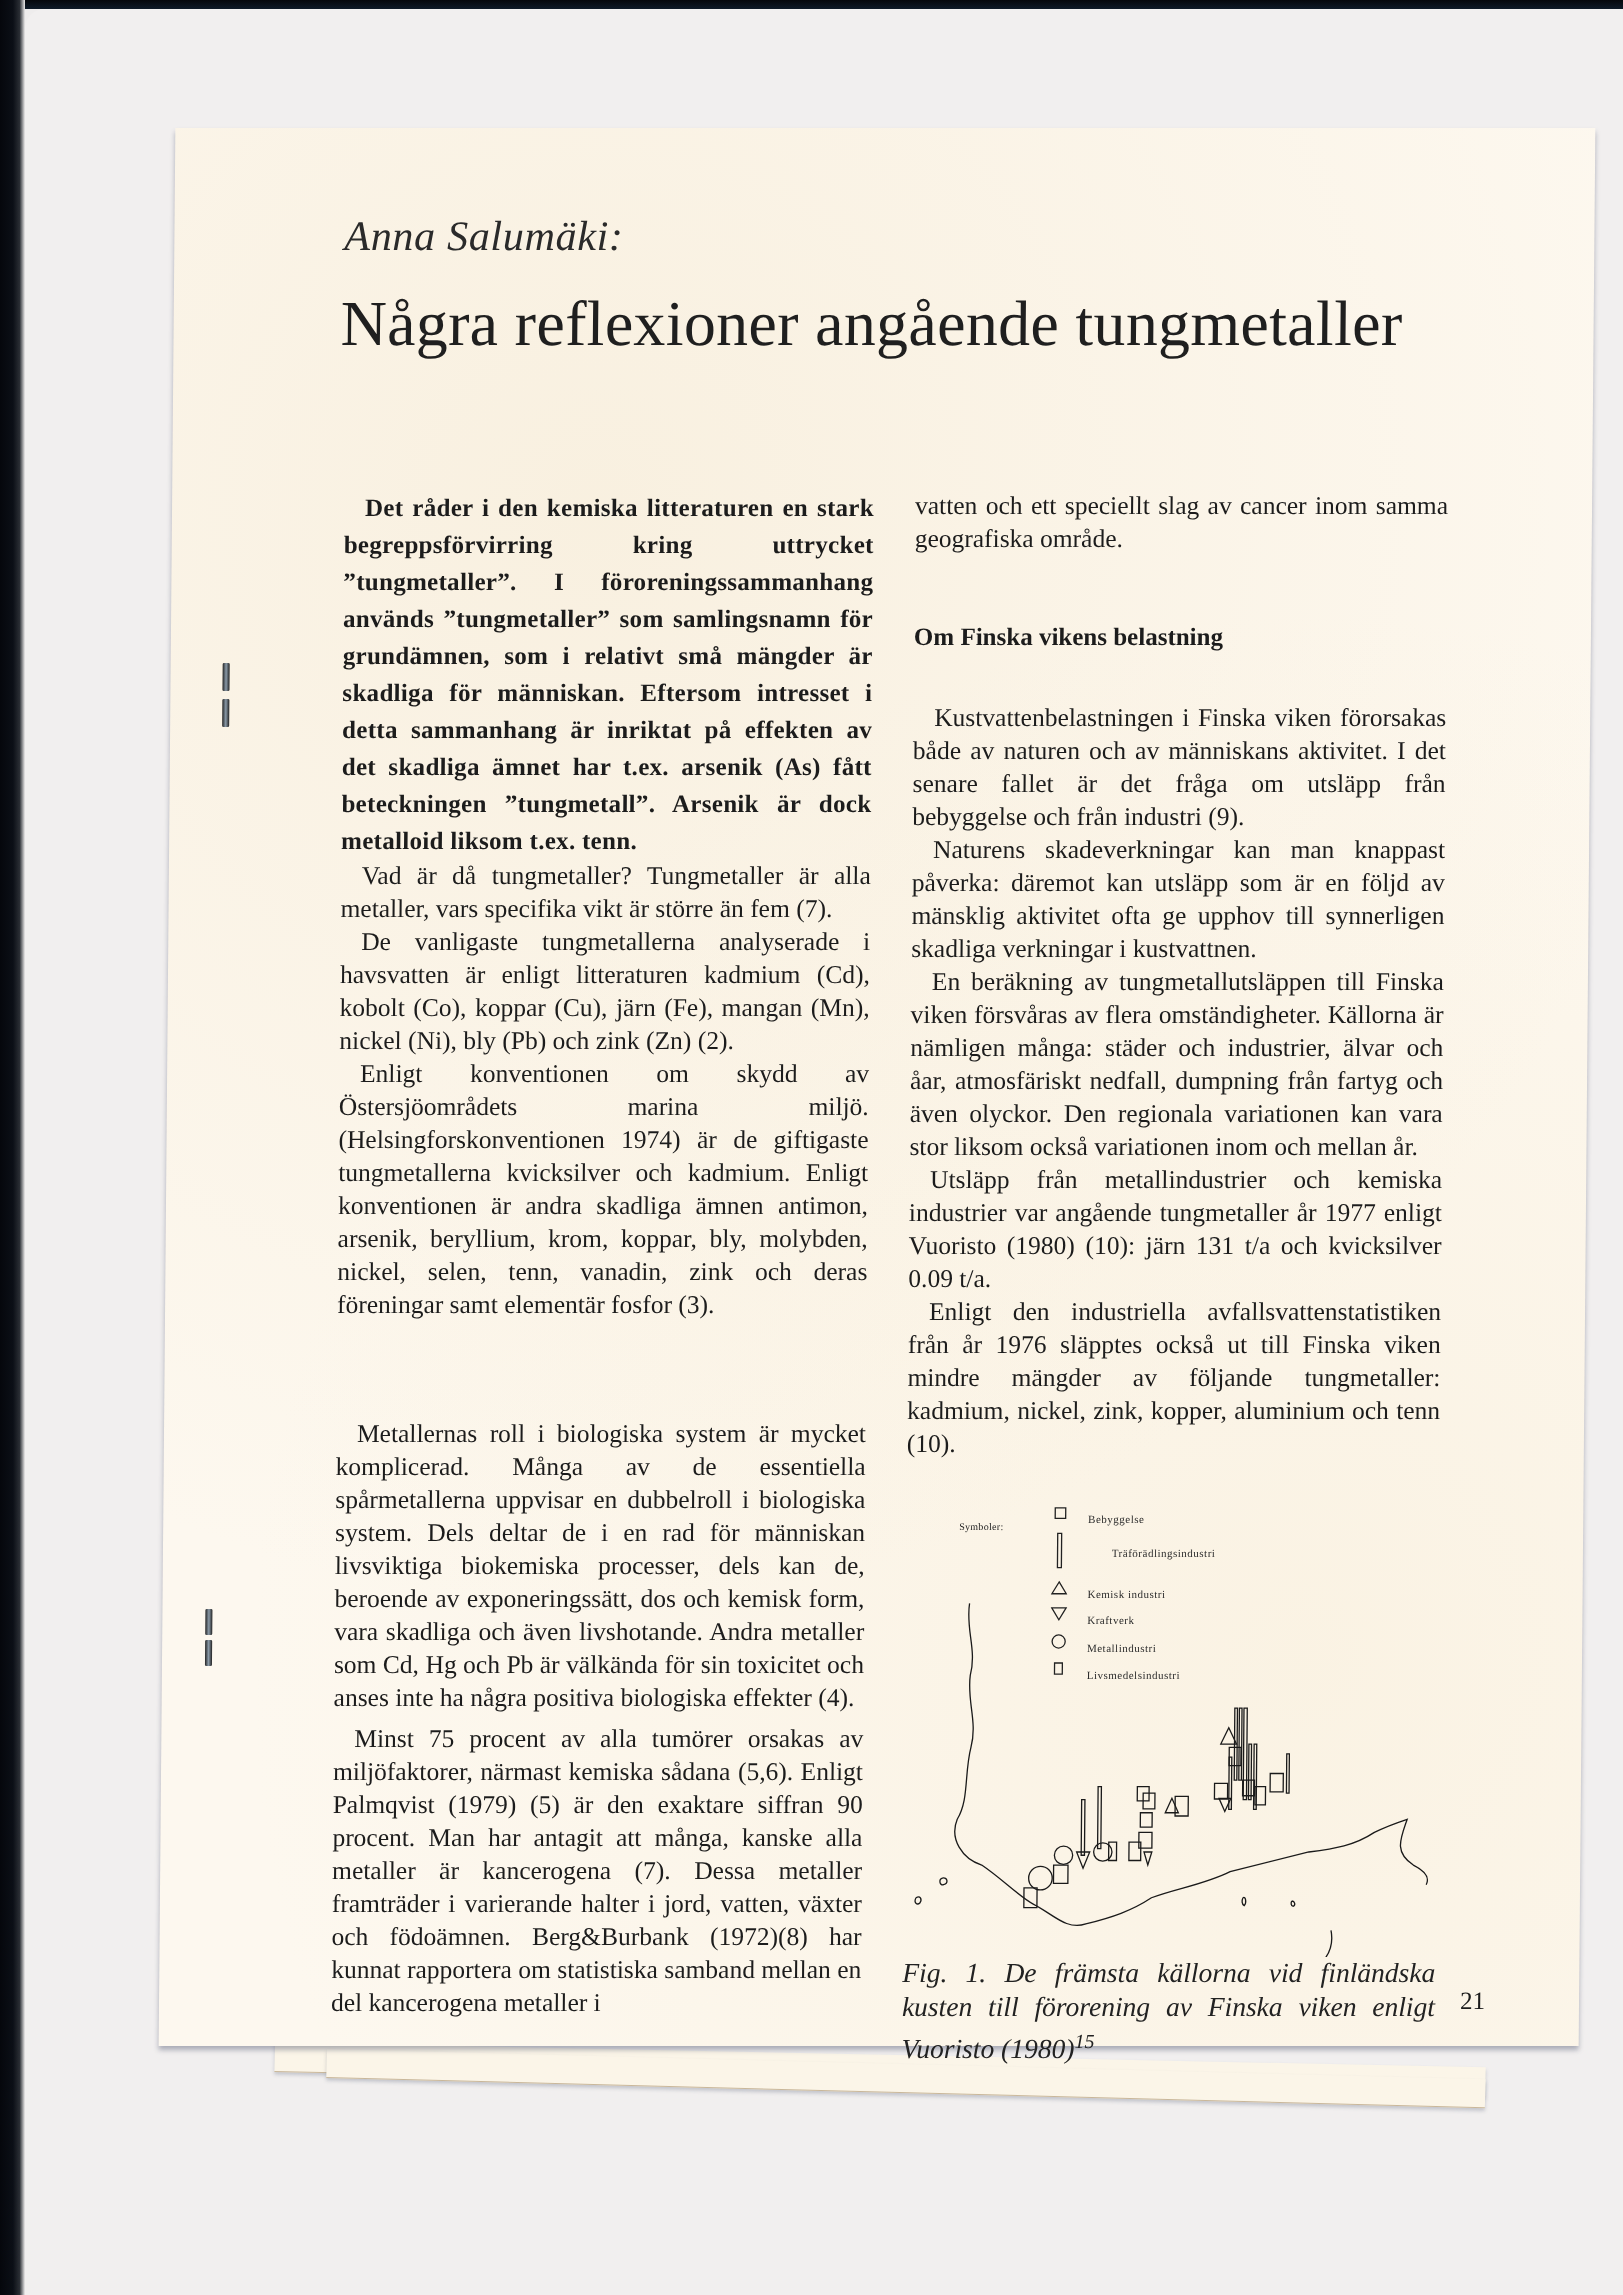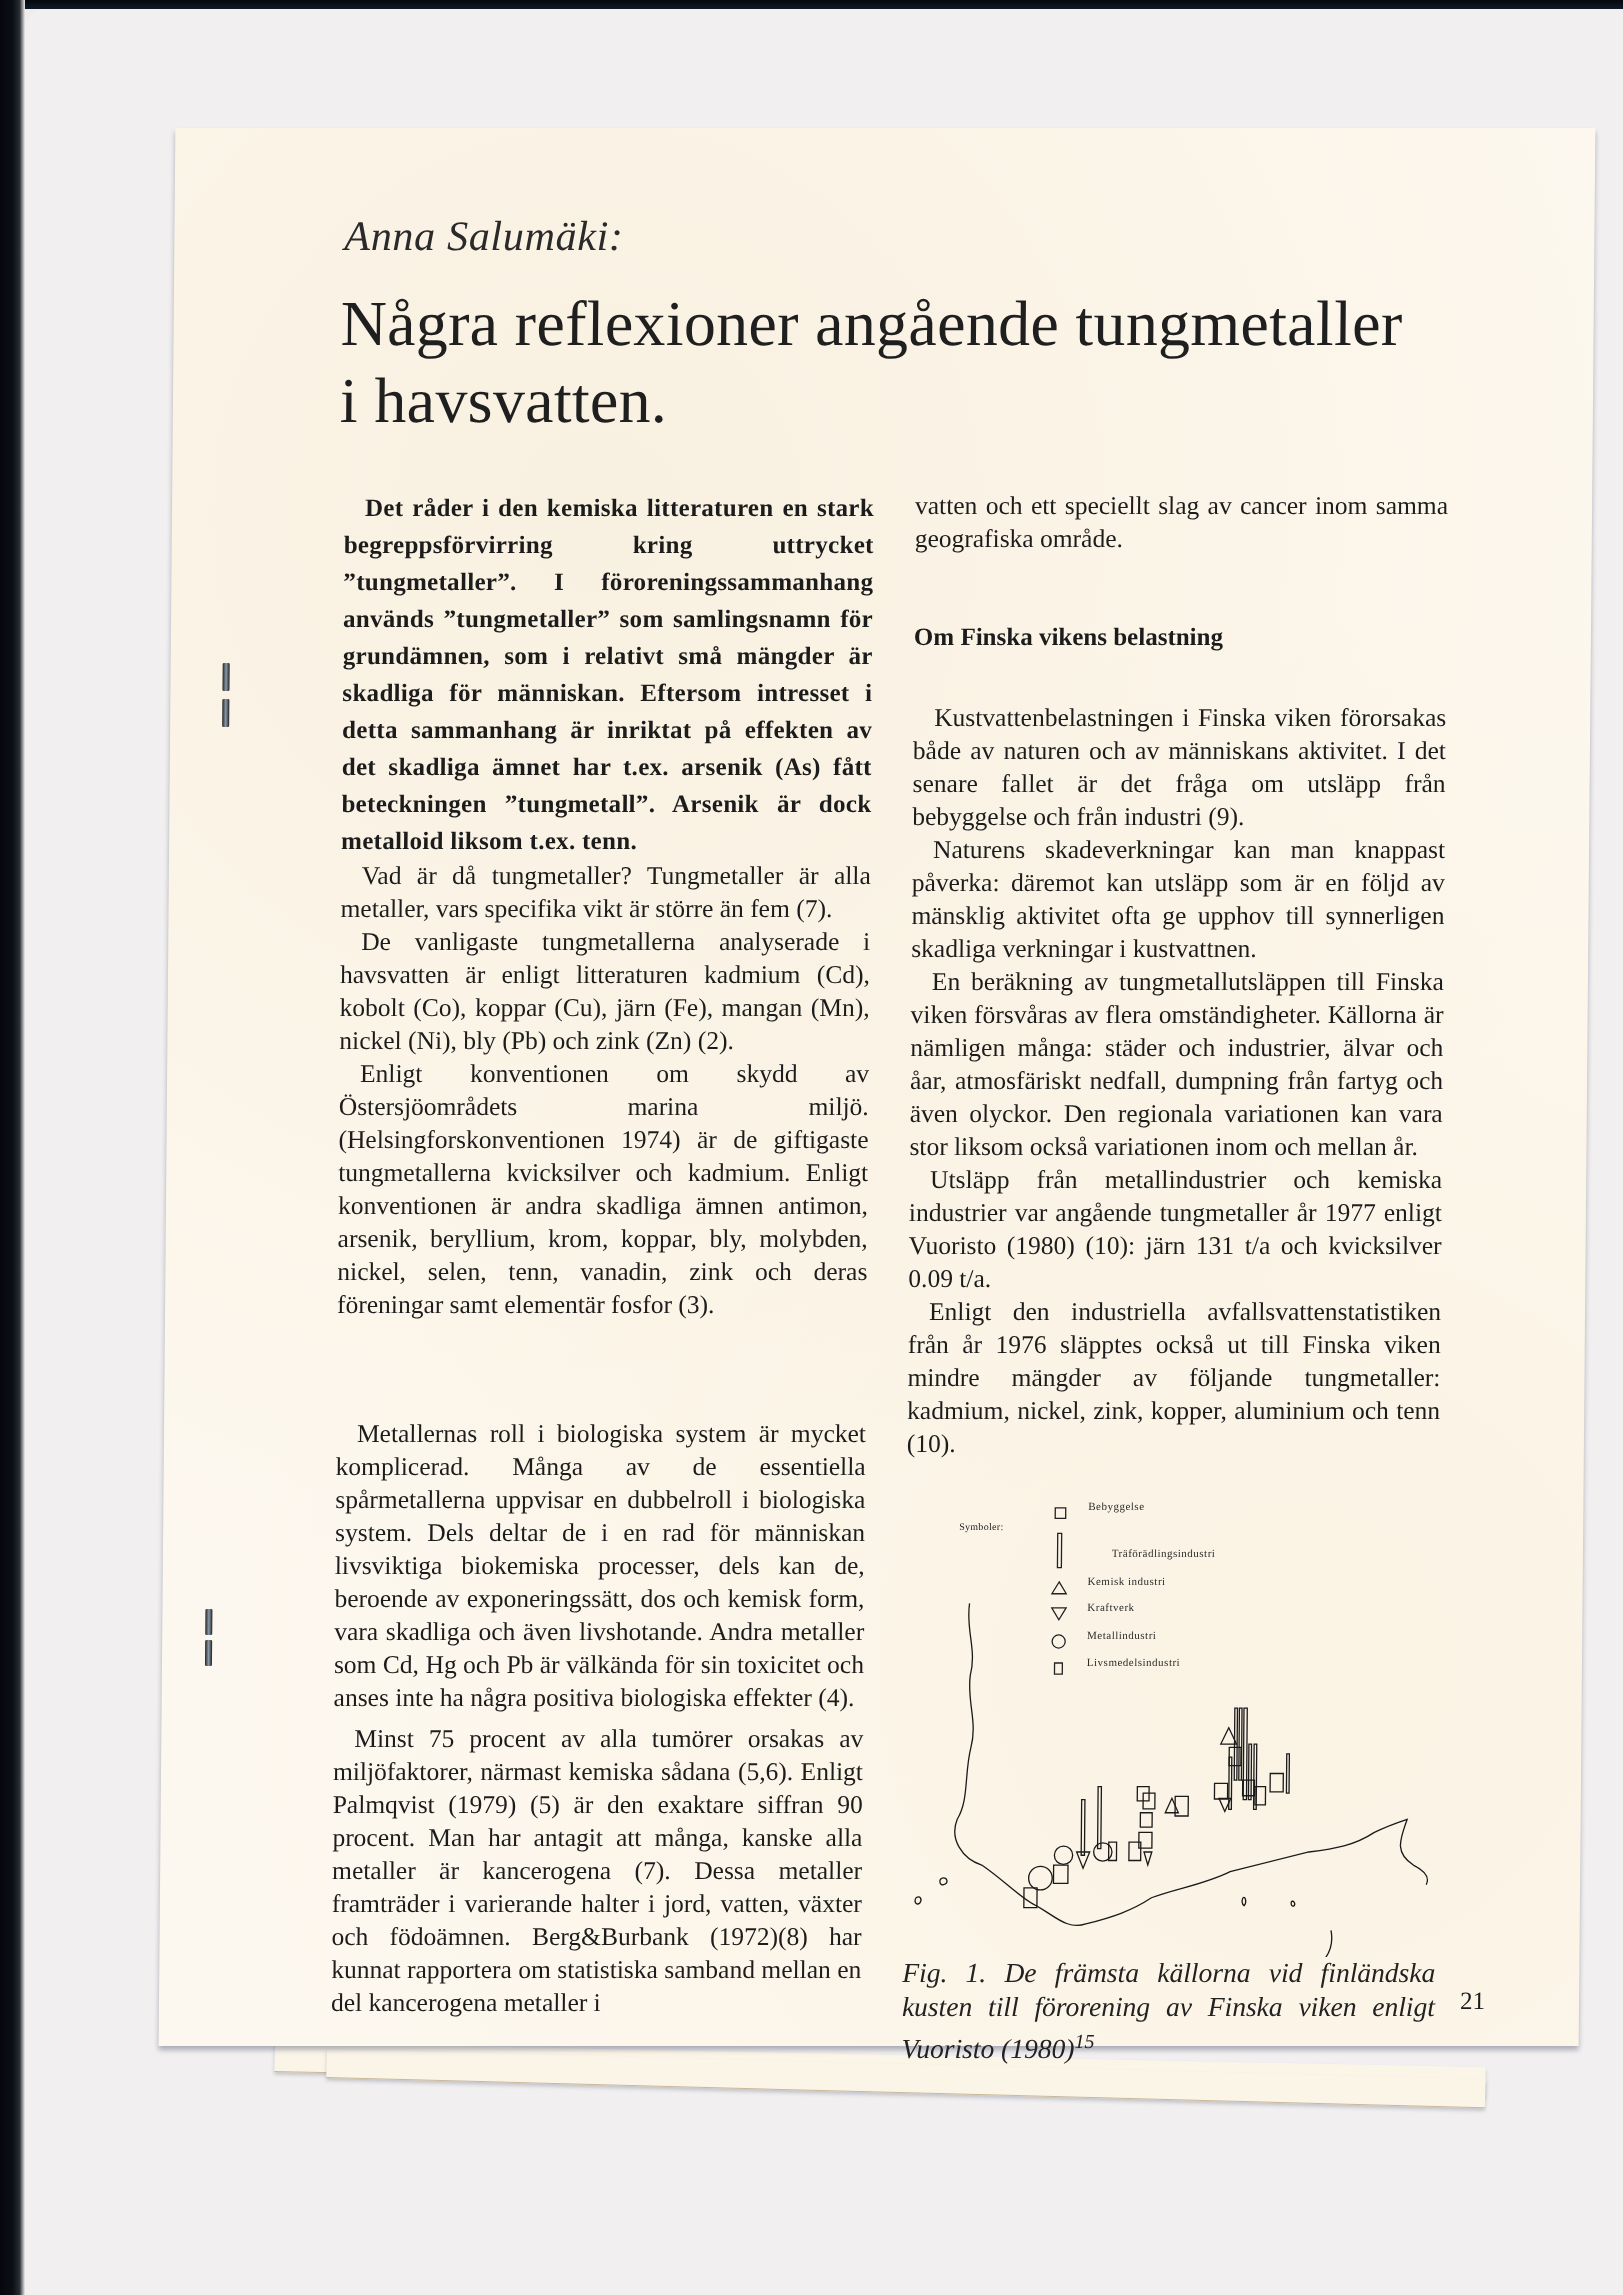--- a/index.html
+++ b/index.html
@@ -65,21 +65,21 @@
       font-weight: bold; font-size: 25px; margin: 0; text-indent: 0 !important;
     }
     .spacer-s { height: 18.3px; }
     .spacer-m { height: 48px; }
     .spacer-l { height: 65px; }
     .figure {
       position: relative; width: 533px; height: 524px; margin-top: 38px;
     }
     .legend { position: absolute; left: 0; top: 0; width: 533px; height: 209px; font-size: 9.8px; }
     .legend .sym-label { position: absolute; left: 33px; top: 11.8px; font-size: 10px; letter-spacing: 0.3px; margin-left: 20px; }
-    .legend .row { position: absolute; left: 144px; height: 19.6px; display: flex; align-items: flex-end; }
+    .legend .row { position: absolute; left: 144px; height: 19.6px; display: flex; align-items: flex-start; }
     .legend .row .glyph { width: 19.6px; height: 19.6px; display: flex; align-items: center; justify-content: center; }
     .legend .row .lbl { margin-left: 18.3px; font-size: 11px; letter-spacing: 0.5px; color: #2b2b2b; }
     .map { position: absolute; left: 0; top: 92px; width: 533px; height: 367px; }
     .caption {
       position: absolute; left: 0; top: 458px; width: 533px;
       font-style: italic; font-size: 27.5px; line-height: 34px; color: #222;
     }
     .caption sup { font-size: 20px; margin-top: 16px; }
     .page-number { position: absolute; left: 1301px; top: 1859px; font-size: 25px; }
   </style>
@@ -95,21 +95,20 @@
 <div class="page">
 
   <div class="staple" style="left:52px; top:535px; height:27.5px;"></div>
   <div class="staple" style="left:52px; top:571px; height:27.5px;"></div>
   <div class="staple" style="left:43px; top:1481px; height:26px;"></div>
   <div class="staple" style="left:43px; top:1512px; height:26px;"></div>
 
   <div class="author">Anna Salumäki:</div>
   <h1 class="title">
     <span>Några reflexioner angående tungmetaller</span><br>
-    <span>i havsvatten.</span>
   </h1>
 
   <div class="col left">
     <p class="lead">Det råder i den kemiska litteraturen en stark begreppsförvirring kring uttrycket ”tungmetaller”. I föroreningssammanhang används ”tungmetaller” som samlingsnamn för grundämnen, som i relativt små mängder är skadliga för människan. Eftersom intresset i detta sammanhang är inriktat på effekten av det skadliga ämnet har t.ex. arsenik (As) fått beteckningen ”tungmetall”. Arsenik är dock metalloid liksom t.ex. tenn.</p>
     <p>Vad är då tungmetaller? Tungmetaller är alla metaller, vars specifika vikt är större än fem (7).</p>
     <p>De vanligaste tungmetallerna analyserade i havsvatten är enligt litteraturen kadmium (Cd), kobolt (Co), koppar (Cu), järn (Fe), mangan (Mn), nickel (Ni), bly (Pb) och zink (Zn) (2).</p>
     <p>Enligt konventionen om skydd av Östersjöområdets marina miljö. (Helsingforskonventionen 1974) är de giftigaste tungmetallerna kvicksilver och kadmium. Enligt konventionen är andra skadliga ämnen antimon, arsenik, beryllium, krom, koppar, bly, molybden, nickel, selen, tenn, vanadin, zink och deras föreningar samt elementär fosfor (3).</p>
     <div class="spacer-m"></div>
     <div class="spacer-m"></div>
     <p>Metallernas roll i biologiska system är mycket komplicerad. Många av de essentiella spårmetallerna uppvisar en dubbelroll i biologiska system. Dels deltar de i en rad för människan livsviktiga biokemiska processer, dels kan de, beroende av exponeringssätt, dos och kemisk form, vara skadliga och även livshotande. Andra metaller som Cd, Hg och Pb är välkända för sin toxicitet och anses inte ha några positiva biologiska effekter (4).</p>

